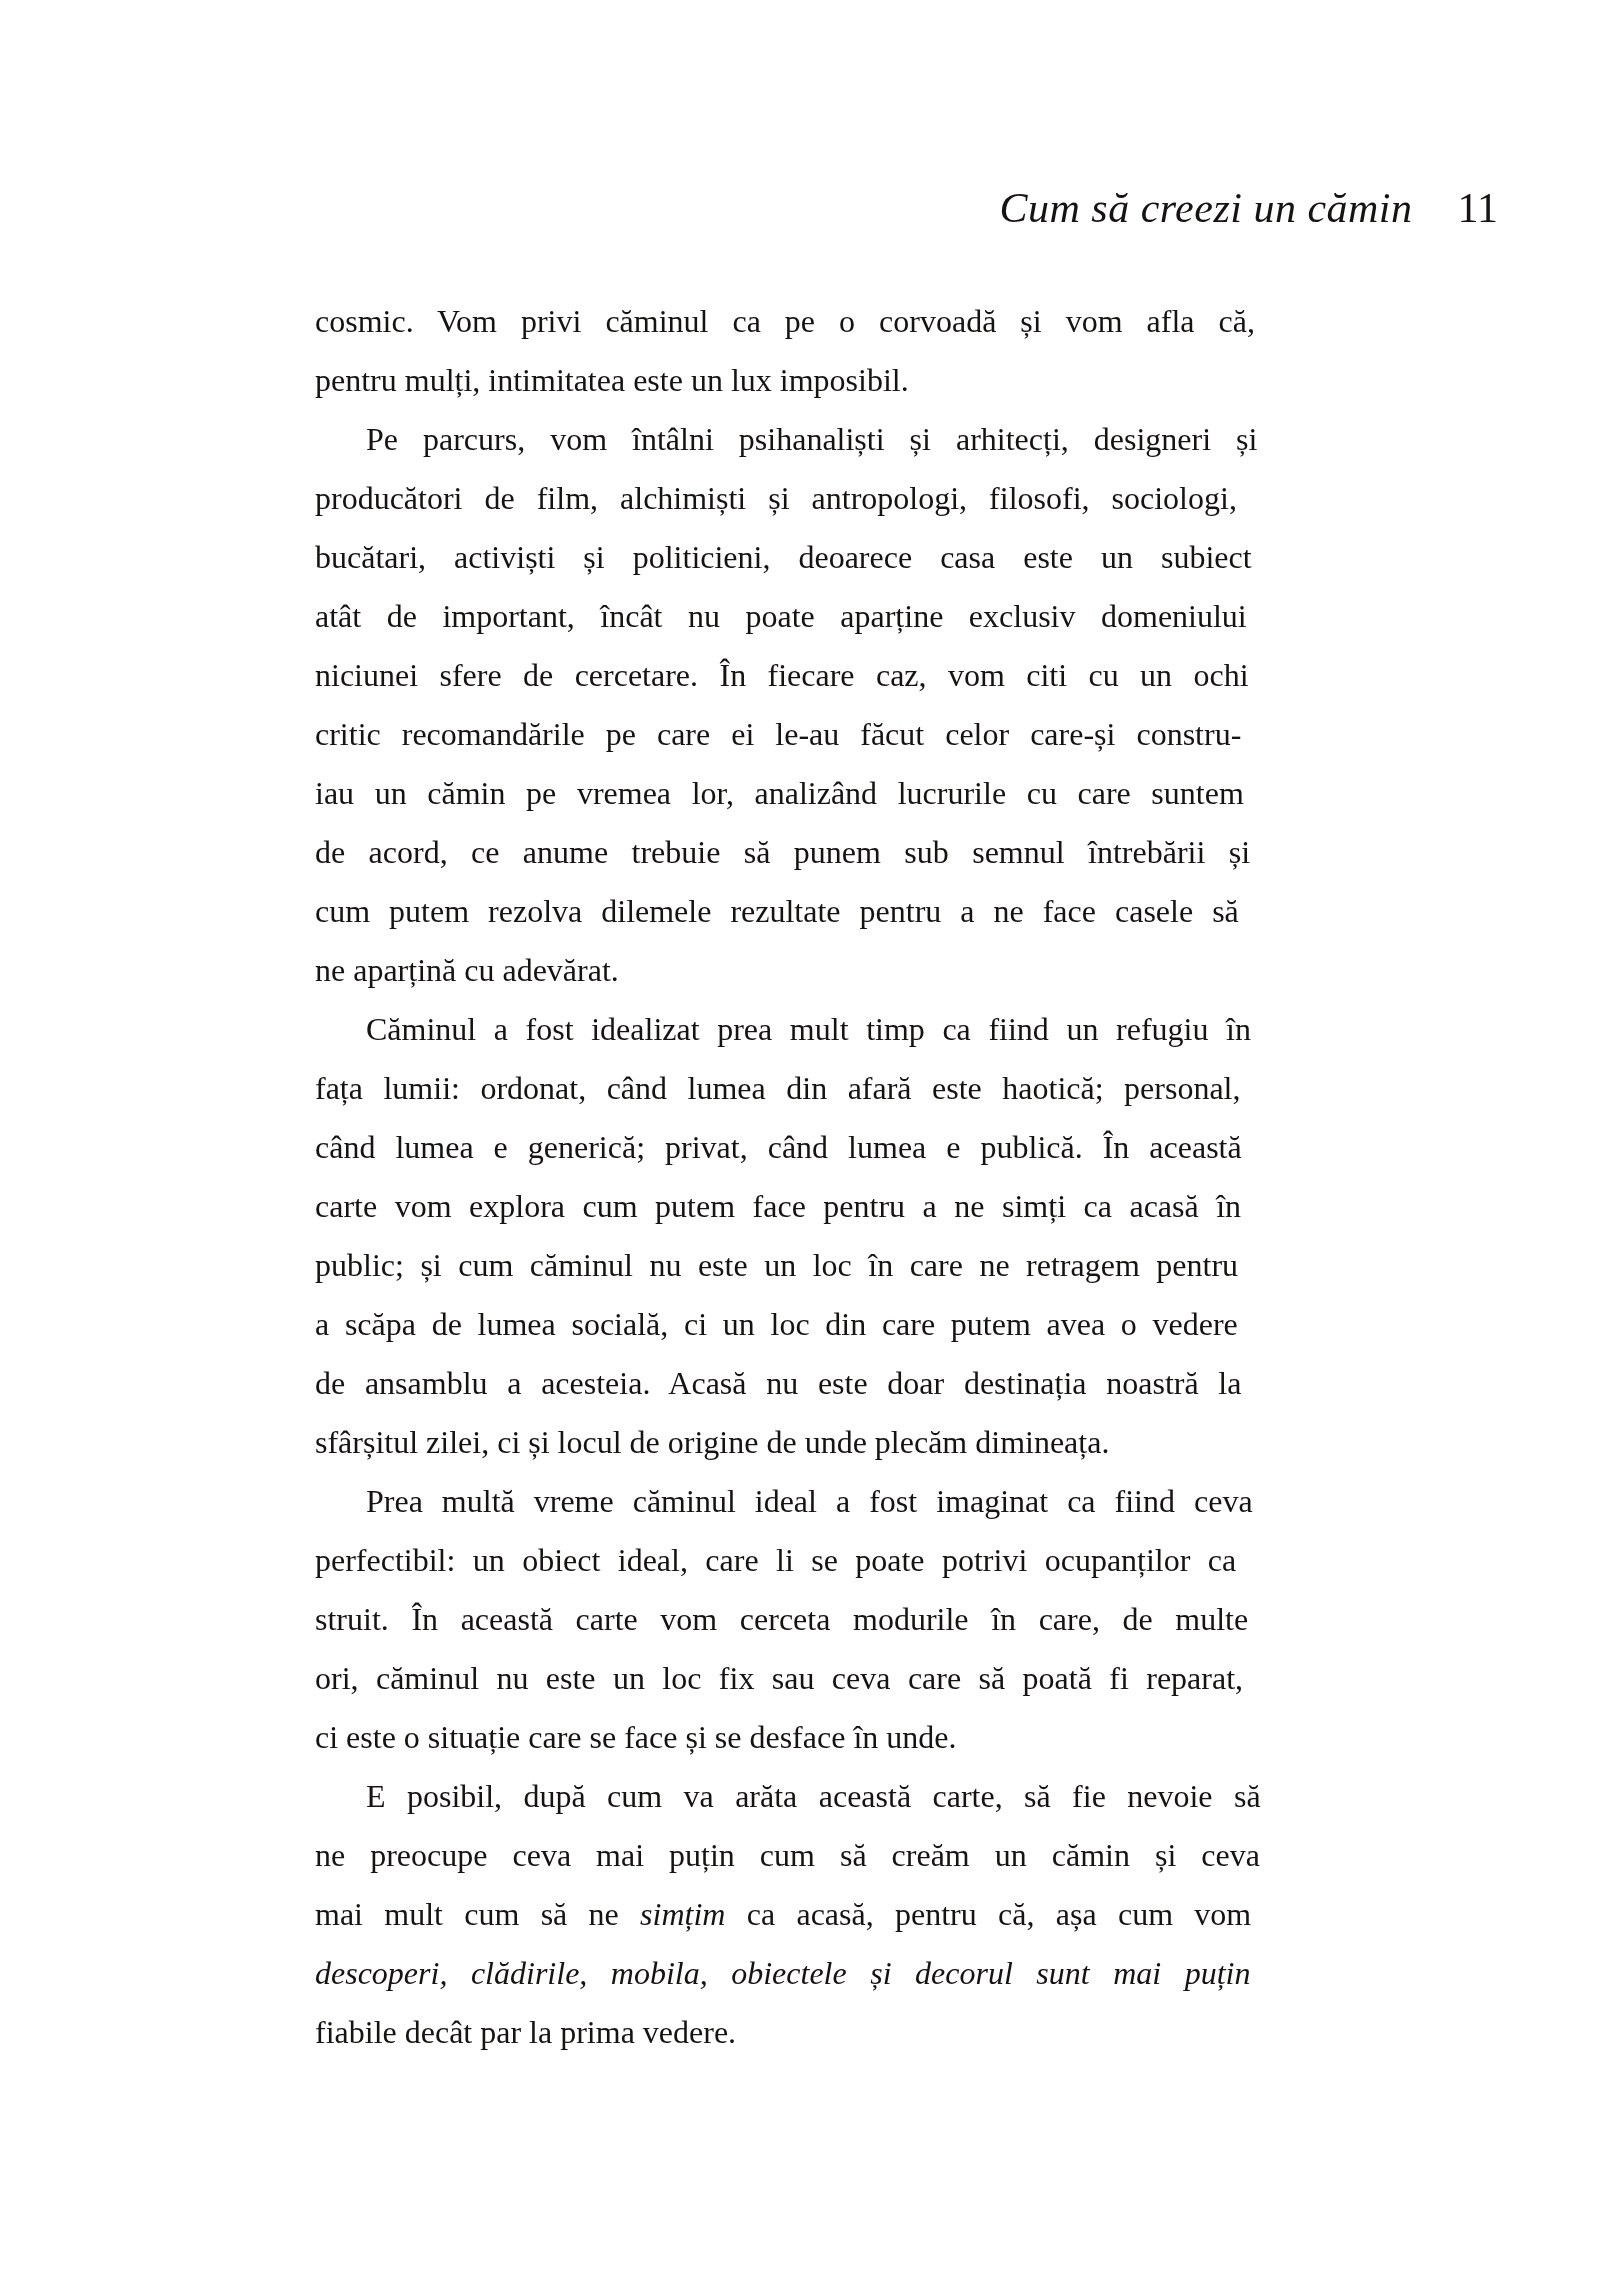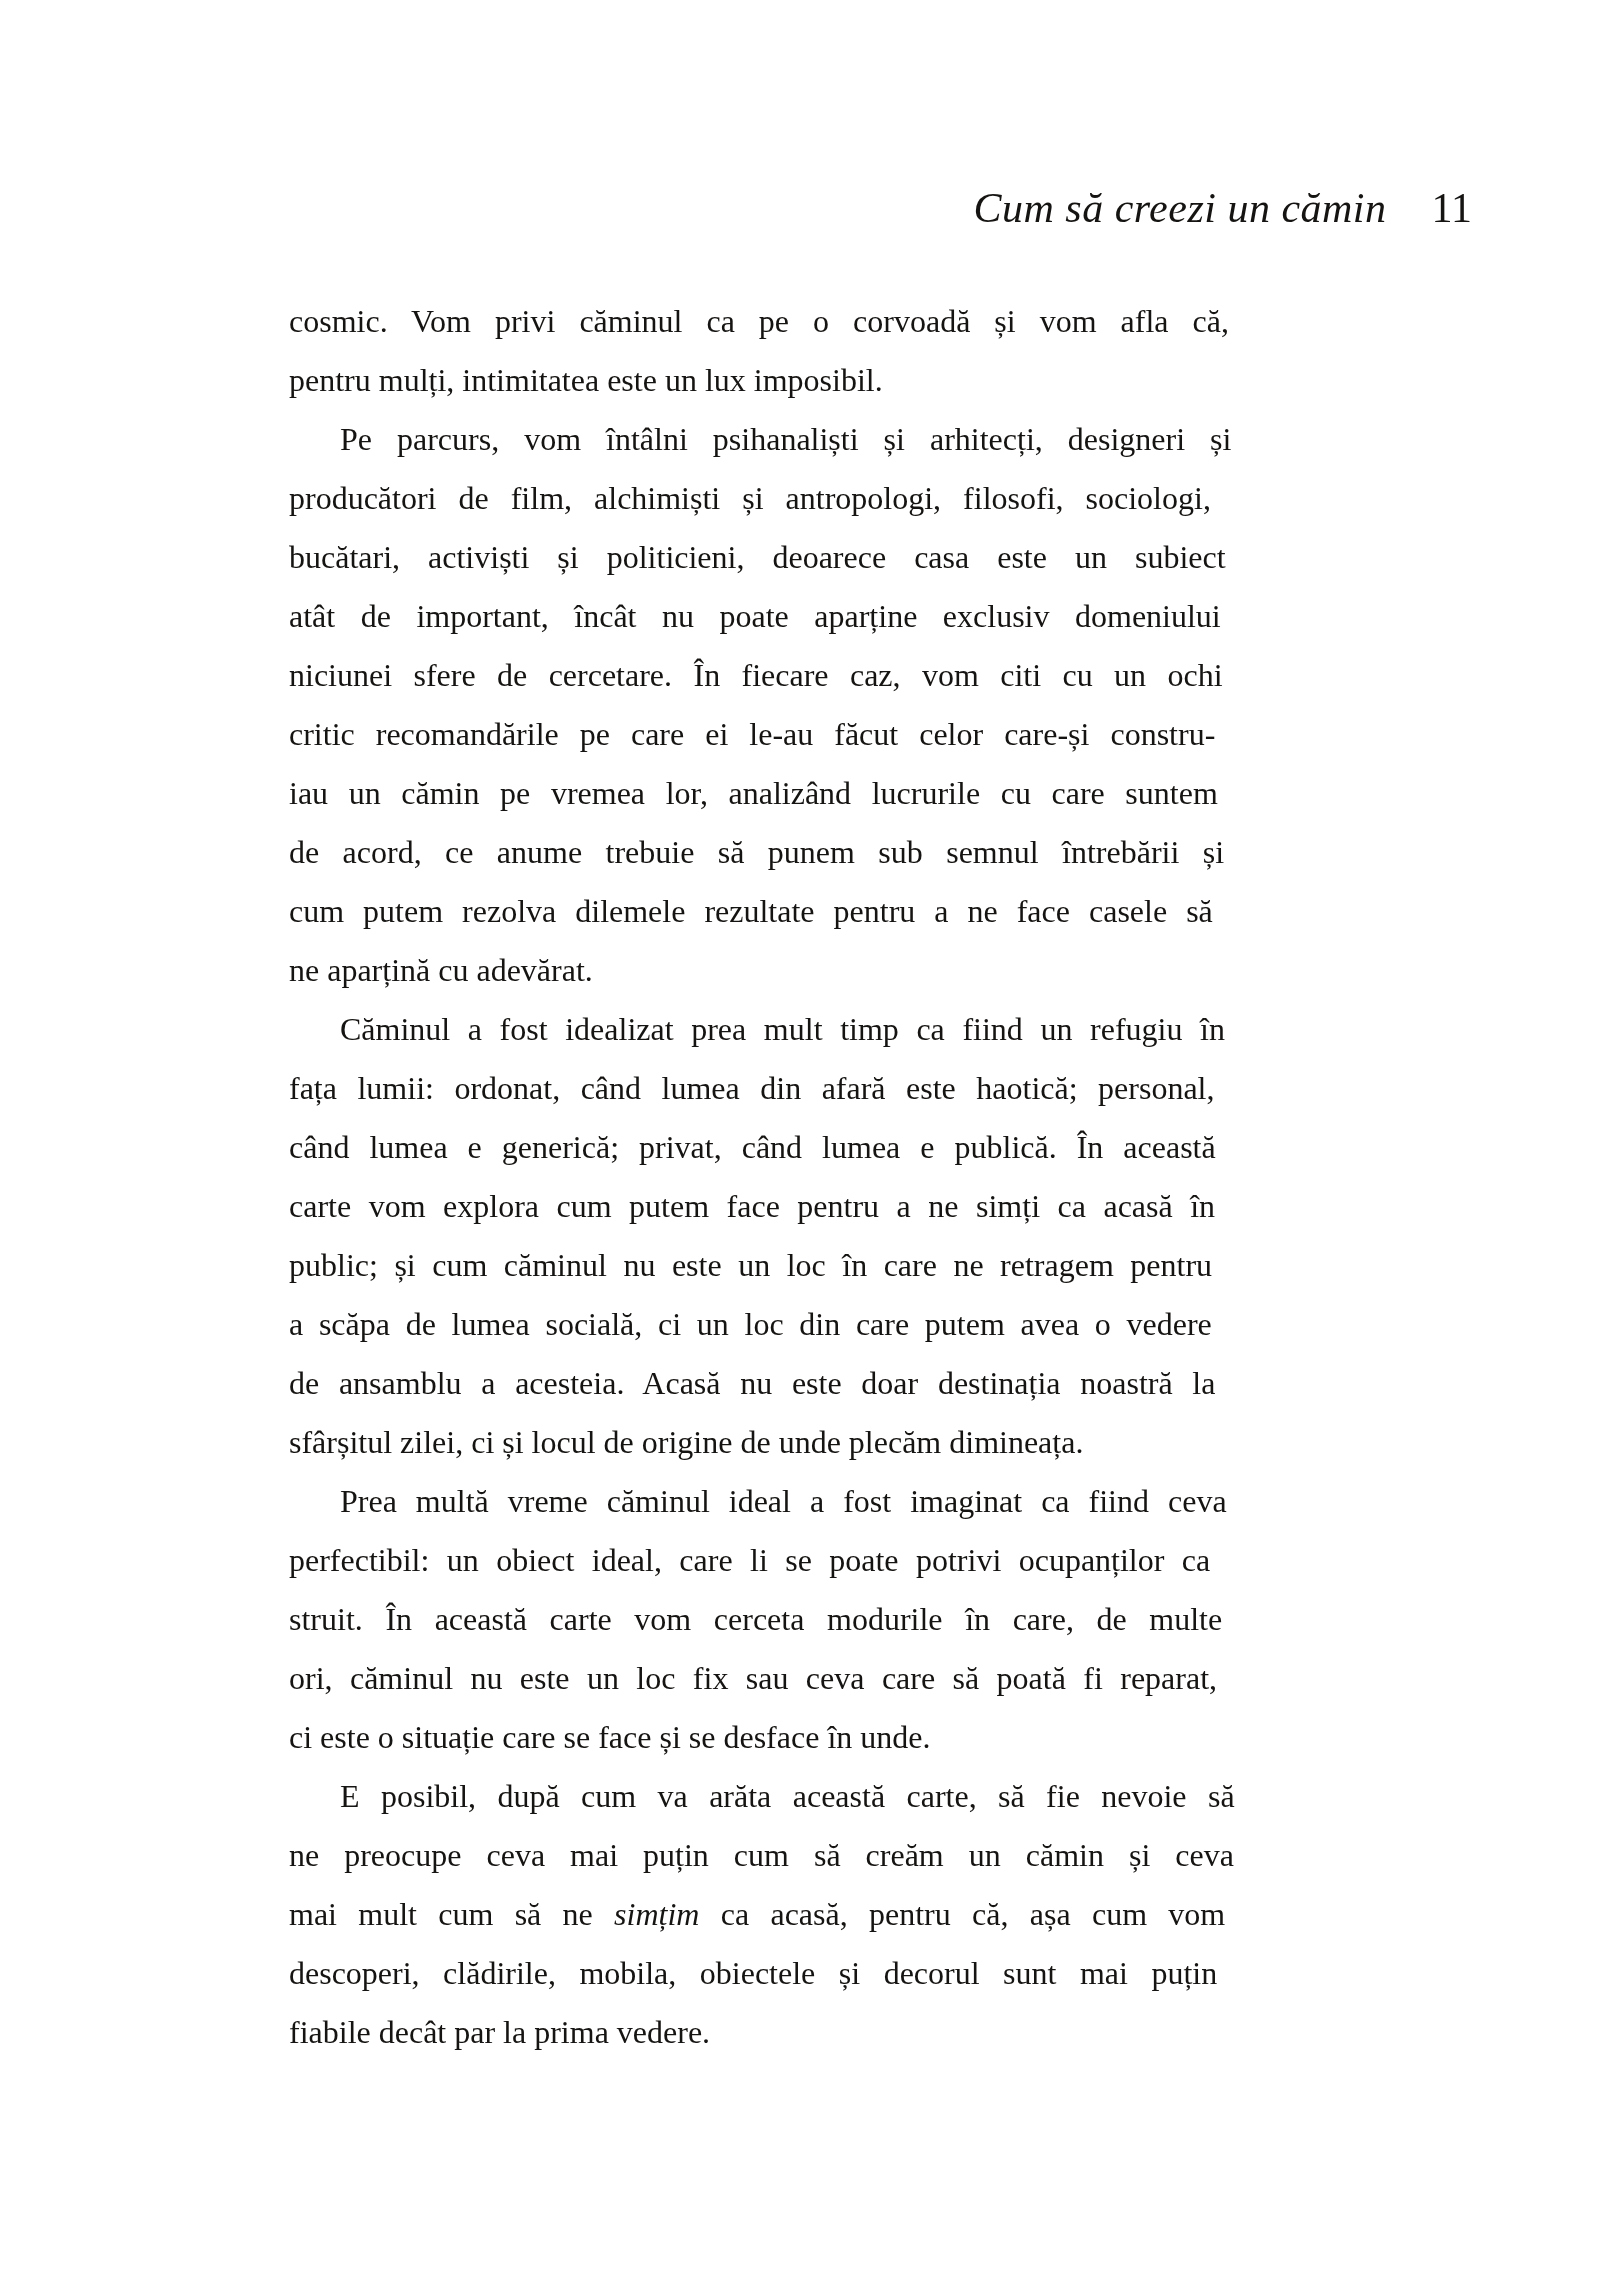--- a/index.html
+++ b/index.html
@@ -12,20 +12,21 @@
     background: #ffffff;
     overflow: hidden;
   }
   .page {
     position: relative;
     width: 1428px;
     height: 2293px;
     background: #ffffff;
     font-family: "Liberation Serif", "DejaVu Serif", serif;
     color: #161412;
+    margin-left: 26px;
     -webkit-font-smoothing: antialiased;
   }
   .running-header {
     position: absolute;
     top: 182px;
     left: 289px;
     width: 1183px;
     text-align: right;
     font-size: 42px;
     line-height: 53px;
@@ -93,17 +94,17 @@
       <div class="line"><span class="line-inner" style="word-spacing: 11.7px;"><span class="seg">de ansamblu a acesteia. Acasă nu este doar destinația noastră la</span></span></div>
       <div class="line"><span class="line-inner"><span class="seg">sfârșitul zilei, ci și locul de origine de unde plecăm dimineața.</span></span></div>
       <div class="line indent"><span class="line-inner" style="word-spacing: 11px;"><span class="seg">Prea multă vreme căminul ideal a fost imaginat ca fiind ceva</span></span></div>
       <div class="line"><span class="line-inner" style="word-spacing: 9.4px;"><span class="seg">perfectibil: un obiect ideal, care li se poate potrivi ocupanților ca</span></span></div>
       <div class="line"><span class="line-inner" style="word-spacing: 14.6px;"><span class="seg">struit. În această carte vom cerceta modurile în care, de multe</span></span></div>
       <div class="line"><span class="line-inner" style="word-spacing: 9.4px;"><span class="seg">ori, căminul nu este un loc fix sau ceva care să poată fi reparat,</span></span></div>
       <div class="line"><span class="line-inner"><span class="seg">ci este o situație care se face și se desface în unde.</span></span></div>
       <div class="line indent"><span class="line-inner" style="word-spacing: 13.4px;"><span class="seg">E posibil, după cum va arăta această carte, să fie nevoie să</span></span></div>
       <div class="line"><span class="line-inner" style="word-spacing: 17px; text-align: right;"><span class="seg">ne preocupe ceva mai puțin cum să creăm un cămin și ceva</span></span></div>
       <div class="line"><span class="line-inner" style="word-spacing: 13.3px;"><span class="seg">mai mult cum să ne </span><span class="seg italic">simțim</span><span class="seg"> ca acasă, pentru că, așa cum vom</span></span></div>
-      <div class="line"><span class="line-inner" style="word-spacing: 15.5px;"><span class="seg">descoperi, clădirile, mobila, obiectele și decorul sunt mai puțin</span></span></div>
+      <div class="line"><span class="line-inner" style="word-spacing: 15.5px; font-style: italic;"><span class="seg">descoperi, clădirile, mobila, obiectele și decorul sunt mai puțin</span></span></div>
       <div class="line"><span class="line-inner"><span class="seg">fiabile decât par la prima vedere.</span></span></div>
     </div>
 </div>
 
 
 </body></html>

